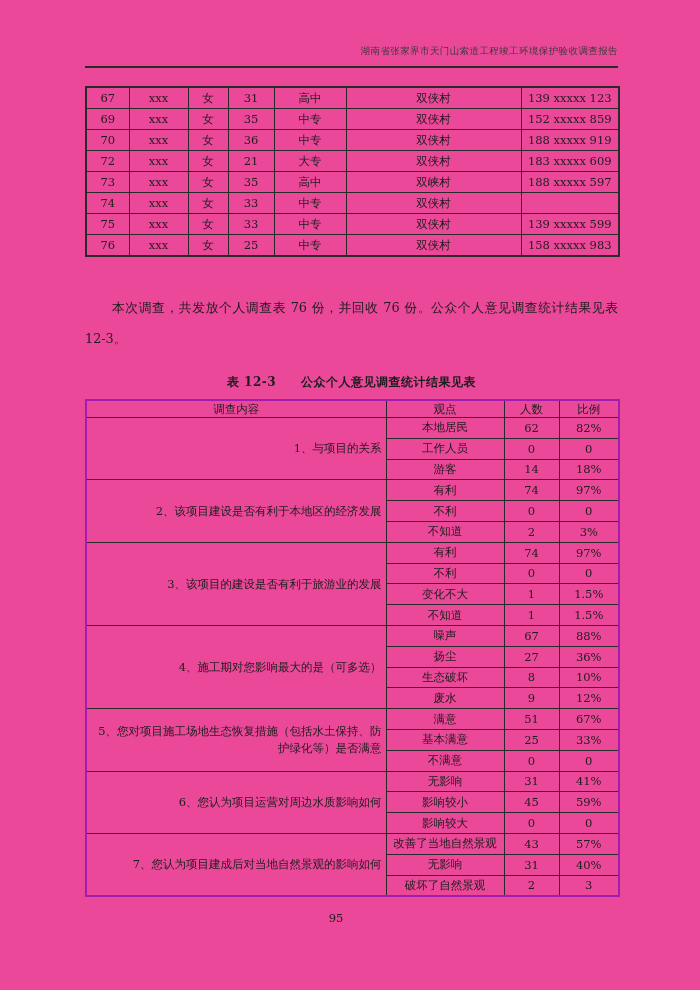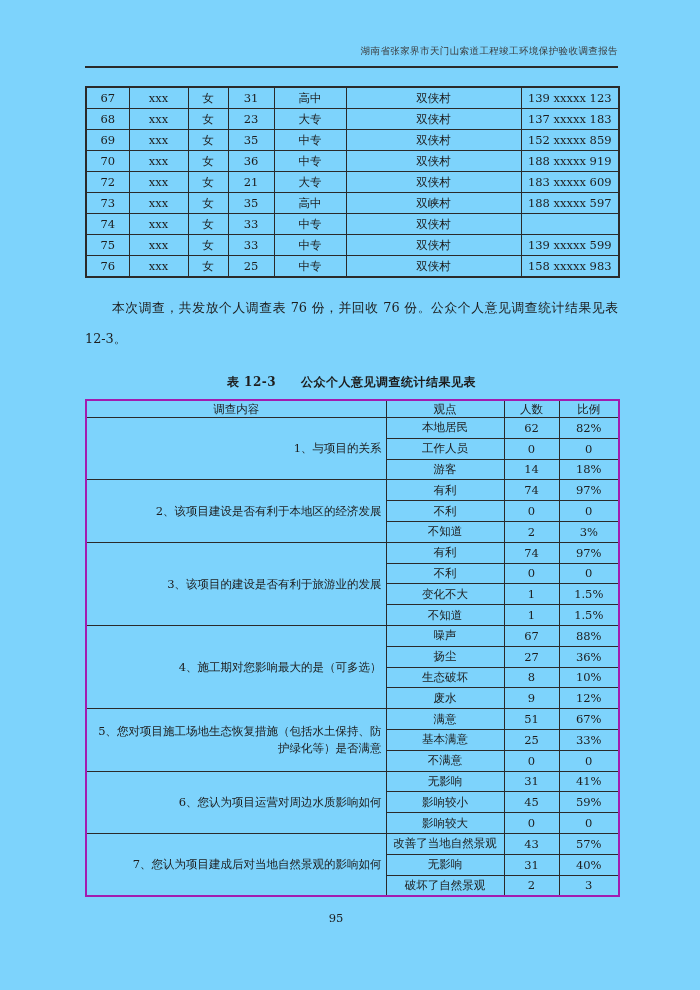--- a/index.html
+++ b/index.html
@@ -1,20 +1,20 @@
 <!DOCTYPE html>
 <html><head>
 <meta charset="utf-8">
 <style>
   html, body { margin: 0; padding: 0; background: #ffffff; }
   .page {
     position: relative;
     width: 700px;
     height: 990px;
-    background: #7dd3fc;
+    background: #ec4899;
     font-family: "DejaVu Serif", "Liberation Serif", serif;
     color: #1d1d1d;
     overflow: hidden;
   }
   .doc-header {
     position: absolute;
     top: 45px; left: 85px; width: 533px;
     text-align: right;
     font-size: 9.5px;
     color: #3a3a3a;
@@ -112,29 +112,20 @@
     </colgroup>
     <tbody>
         <tr>
           <td>67</td>
           <td>xxx</td>
           <td>女</td>
           <td>31</td>
           <td>高中</td>
           <td>双侠村</td>
           <td>139 xxxxx 123</td>
-        </tr>
-        <tr>
-          <td>68</td>
-          <td>xxx</td>
-          <td>女</td>
-          <td>23</td>
-          <td>大专</td>
-          <td>双侠村</td>
-          <td>137 xxxxx 183</td>
         </tr>
         <tr>
           <td>69</td>
           <td>xxx</td>
           <td>女</td>
           <td>35</td>
           <td>中专</td>
           <td>双侠村</td>
           <td>152 xxxxx 859</td>
         </tr>

